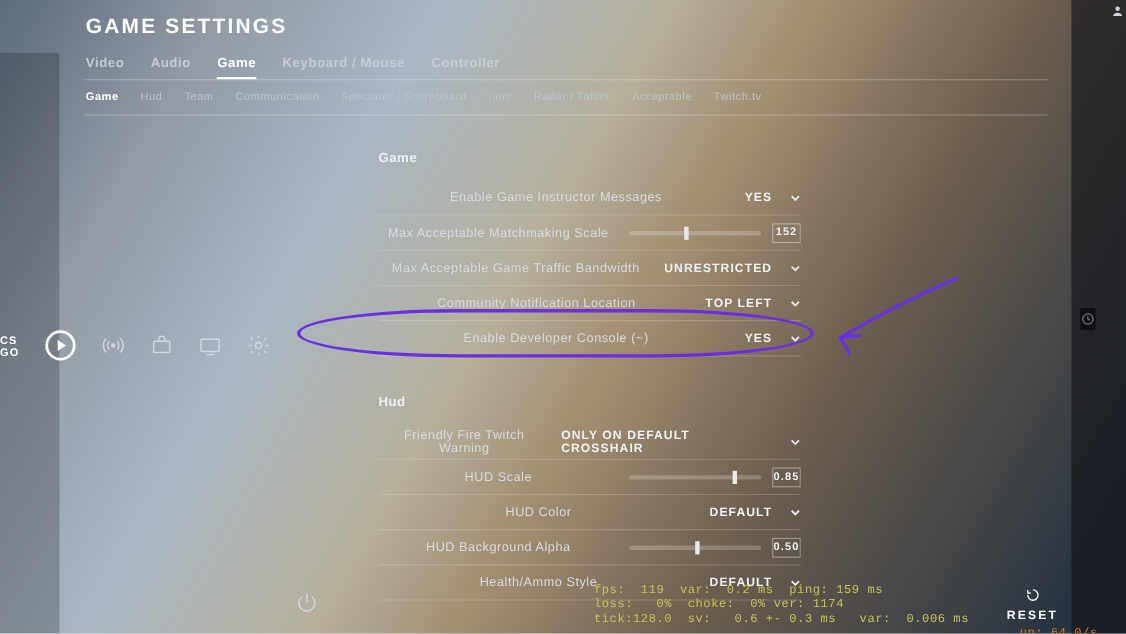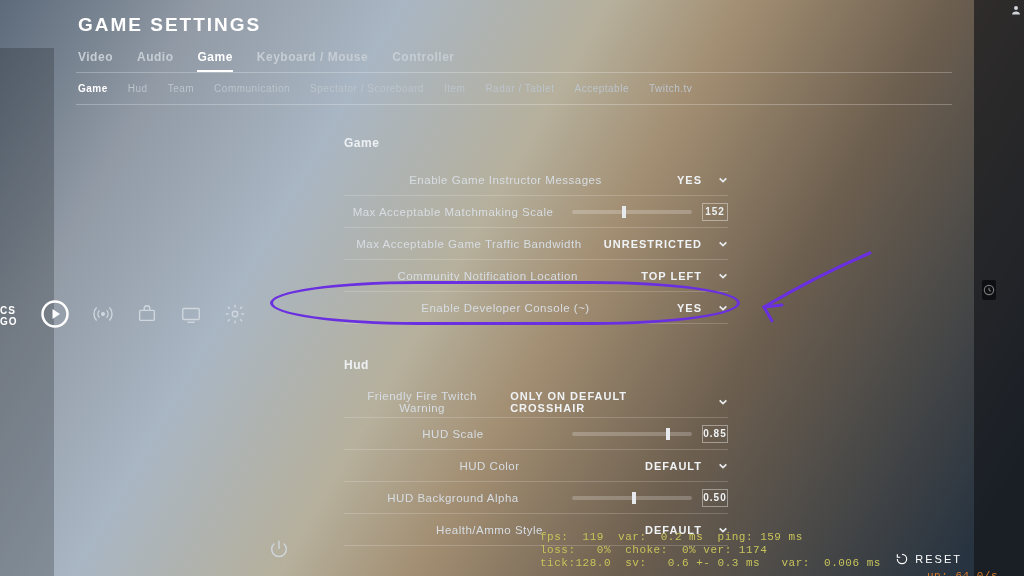--- a/index.html
+++ b/index.html
@@ -72,21 +72,21 @@
   }
   .av { width:34px; height:34px; background:#444; border-radius:2px; }
   .rank { width:34px; height:24px; background:linear-gradient(#c9a64d,#8a6e2f); border-radius:3px; }
   .watch { width:34px; height:20px; background:#0d0f12; border-radius:2px;
            display:flex; align-items:center; justify-content:center; }
   .watch svg { width:14px; height:14px; stroke:#777;}
 
   
   .reset {
     position:absolute; right:62px; bottom:10px; display:flex; align-items:center; gap:6px;
-    font-size:11px; font-weight:400; letter-spacing:2px; color:#fff; cursor:pointer;
+    font-size:11px; font-weight:700; letter-spacing:2px; color:#fff; cursor:pointer;flex-direction:column;
   }
   .reset svg { width:14px; height:14px; stroke:#fff; fill:none; stroke-width:2;}
 
   
   .netgraph {
     position:absolute; left:540px; bottom:6px; right:20px;
     font-family: "Courier New", monospace; font-size:11px; line-height:13px;
     color:#c7c35a; text-align:left; white-space:pre; pointer-events:none;
   }
   .netgraph .r { position:absolute; right:6px; color:#d67a27; text-align:right; }

